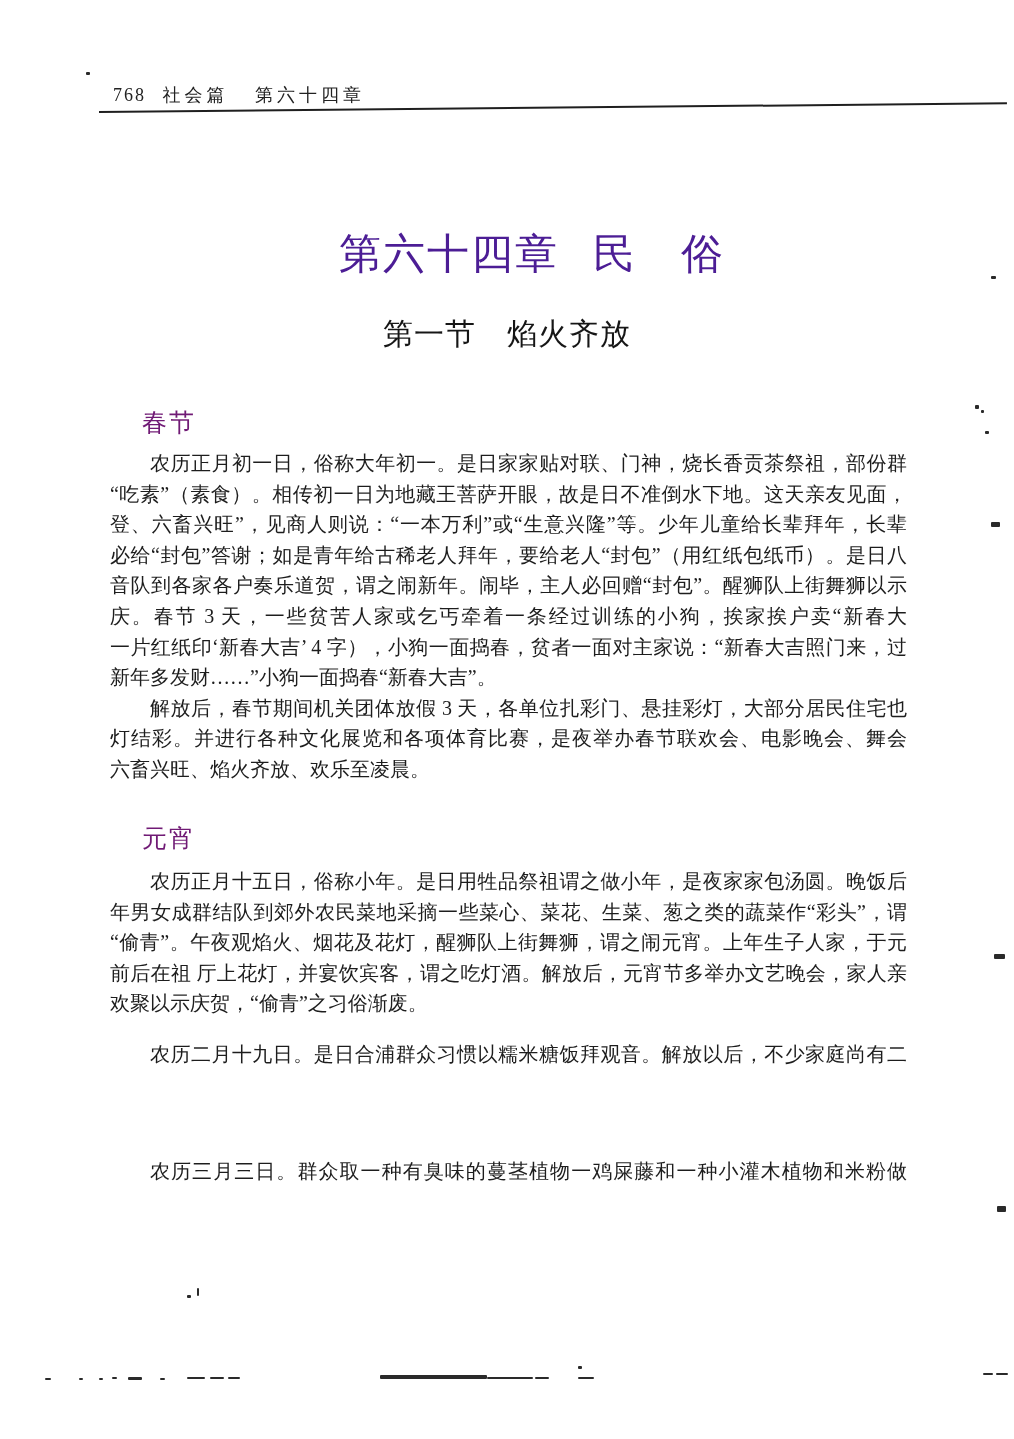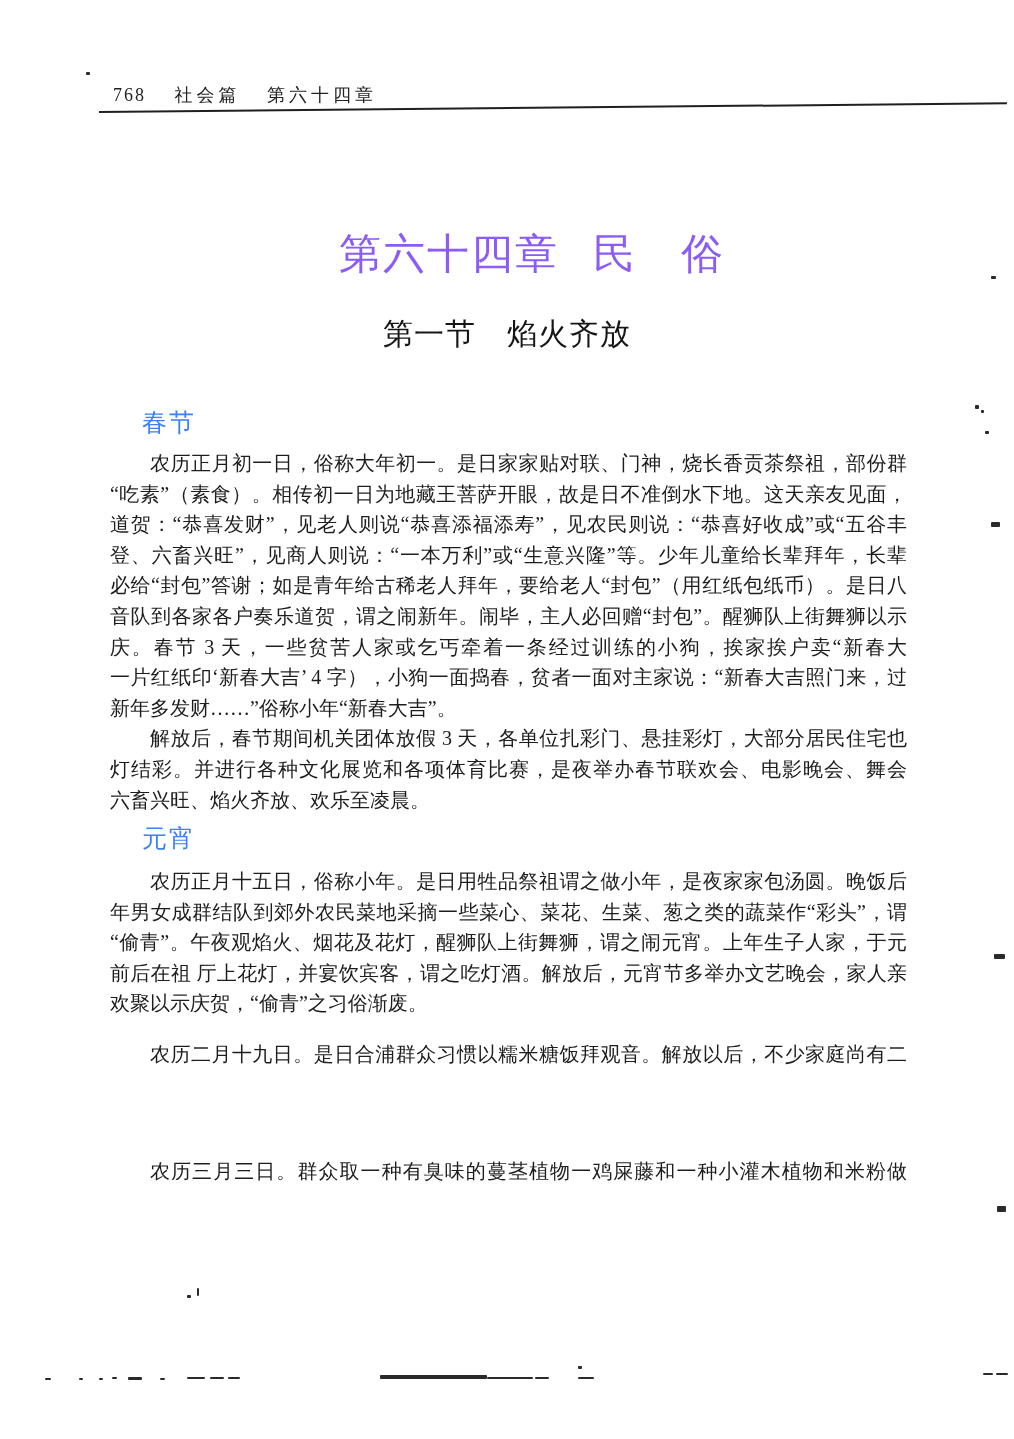--- a/index.html
+++ b/index.html
@@ -10,43 +10,43 @@
     background:#ffffff;
     overflow:hidden;
     font-family:"Liberation Serif","DejaVu Serif",serif;
     color:#1c1c1c;
   }
   
   .running-header{
     position:absolute;top:83px;left:113px;
     font-size:18px;letter-spacing:4px;white-space:nowrap;color:#222;
   }
-  .running-header .pgno{letter-spacing:2px;margin-right:20px;}
+  .running-header .pgno{letter-spacing:2px;margin-right:8px;}
   .running-header .part{margin-right:18px;font-family:Liberation Mono, monospace;}
   .header-rule{
     position:absolute;top:111px;left:99px;width:908px;height:2px;
     background:#1f1f1f;transform:rotate(-0.55deg);transform-origin:left center;
   }
   
   .chapter-title{
     position:absolute;top:178px;left:0;width:100%;
-    text-align:center;font-size:42px;letter-spacing:2px;color:#8b5cf6;
+    text-align:center;font-size:42px;letter-spacing:2px;color:#4c1d95;
     white-space:pre;
   }
   .chapter-title .chapter-name{margin-left:34px;}
   .section-title{
     position:absolute;top:314px;left:0;width:100%;
     text-align:center;font-size:30px;letter-spacing:1px;color:#161616;
     white-space:pre;
   }
   
   .section{position:absolute;left:110px;width:797px;}
   .section-heading{
     font-size:25px;line-height:34px;padding-left:32px;
-    letter-spacing:2px;color:#3b82f6;
+    letter-spacing:2px;color:#701a75;
   }
   .para-lines{font-size:20px;color:#1d1d1d;}
   .para-lines .line{
     line-height:30.6px;height:30.6px;overflow:hidden;white-space:nowrap;
   }
   .para-lines .line.full{
     white-space:normal;text-align:justify;text-align-last:justify;
   }
   .para-lines .line.first{text-indent:40px;}
   .para-lines .line.last{text-align:left;text-align-last:auto;}
@@ -69,27 +69,26 @@
     <span>第六十四章</span><span class="chapter-name">民　俗</span>
   </div>
 
   <div class="section-title">第一节　焰火齐放</div>
 
   <div class="section" style="top:406px">
     <div class="section-heading">春节</div>
     <div class="para-lines" style="margin-top:8px">
         <div class="line first full">农历正月初一日，俗称大年初一。是日家家贴对联、门神，烧长香贡茶祭祖，部份群众</div>
         <div class="line full">“吃素”（素食）。相传初一日为地藏王菩萨开眼，故是日不准倒水下地。这天亲友见面，互相</div>
-        <div class="line full">道贺：“恭喜发财”，见老人则说“恭喜添福添寿”，见农民则说：“恭喜好收成”或“五谷丰</div>
         <div class="line full">登、六畜兴旺”，见商人则说：“一本万利”或“生意兴隆”等。少年儿童给长辈拜年，长辈</div>
         <div class="line full">必给“封包”答谢；如是青年给古稀老人拜年，要给老人“封包”（用红纸包纸币）。是日八</div>
         <div class="line full">音队到各家各户奏乐道贺，谓之闹新年。闹毕，主人必回赠“封包”。醒狮队上街舞狮以示喜</div>
         <div class="line full">庆。春节 3 天，一些贫苦人家或乞丐牵着一条经过训练的小狗，挨家挨户卖“新春大吉”（用</div>
         <div class="line full">一片红纸印‘新春大吉’ 4 字），小狗一面捣春，贫者一面对主家说：“新春大吉照门来，过了</div>
-        <div class="line last">新年多发财……”俗称小年“新春大吉”。</div>
+        <div class="line last">新年多发财……”小狗一面捣春“新春大吉”。</div>
         <div class="line first full">解放后，春节期间机关团体放假 3 天，各单位扎彩门、悬挂彩灯，大部分居民住宅也张</div>
         <div class="line full">灯结彩。并进行各种文化展览和各项体育比赛，是夜举办春节联欢会、电影晚会、舞会等。午</div>
         <div class="line last">六畜兴旺、焰火齐放、欢乐至凌晨。</div>
       </div>
   </div>
 
   <div class="section" style="top:822px">
     <div class="section-heading">元宵</div>
     <div class="para-lines" style="margin-top:10px">
         <div class="line first full">农历正月十五日，俗称小年。是日用牲品祭祖谓之做小年，是夜家家包汤圆。晚饭后青</div>

